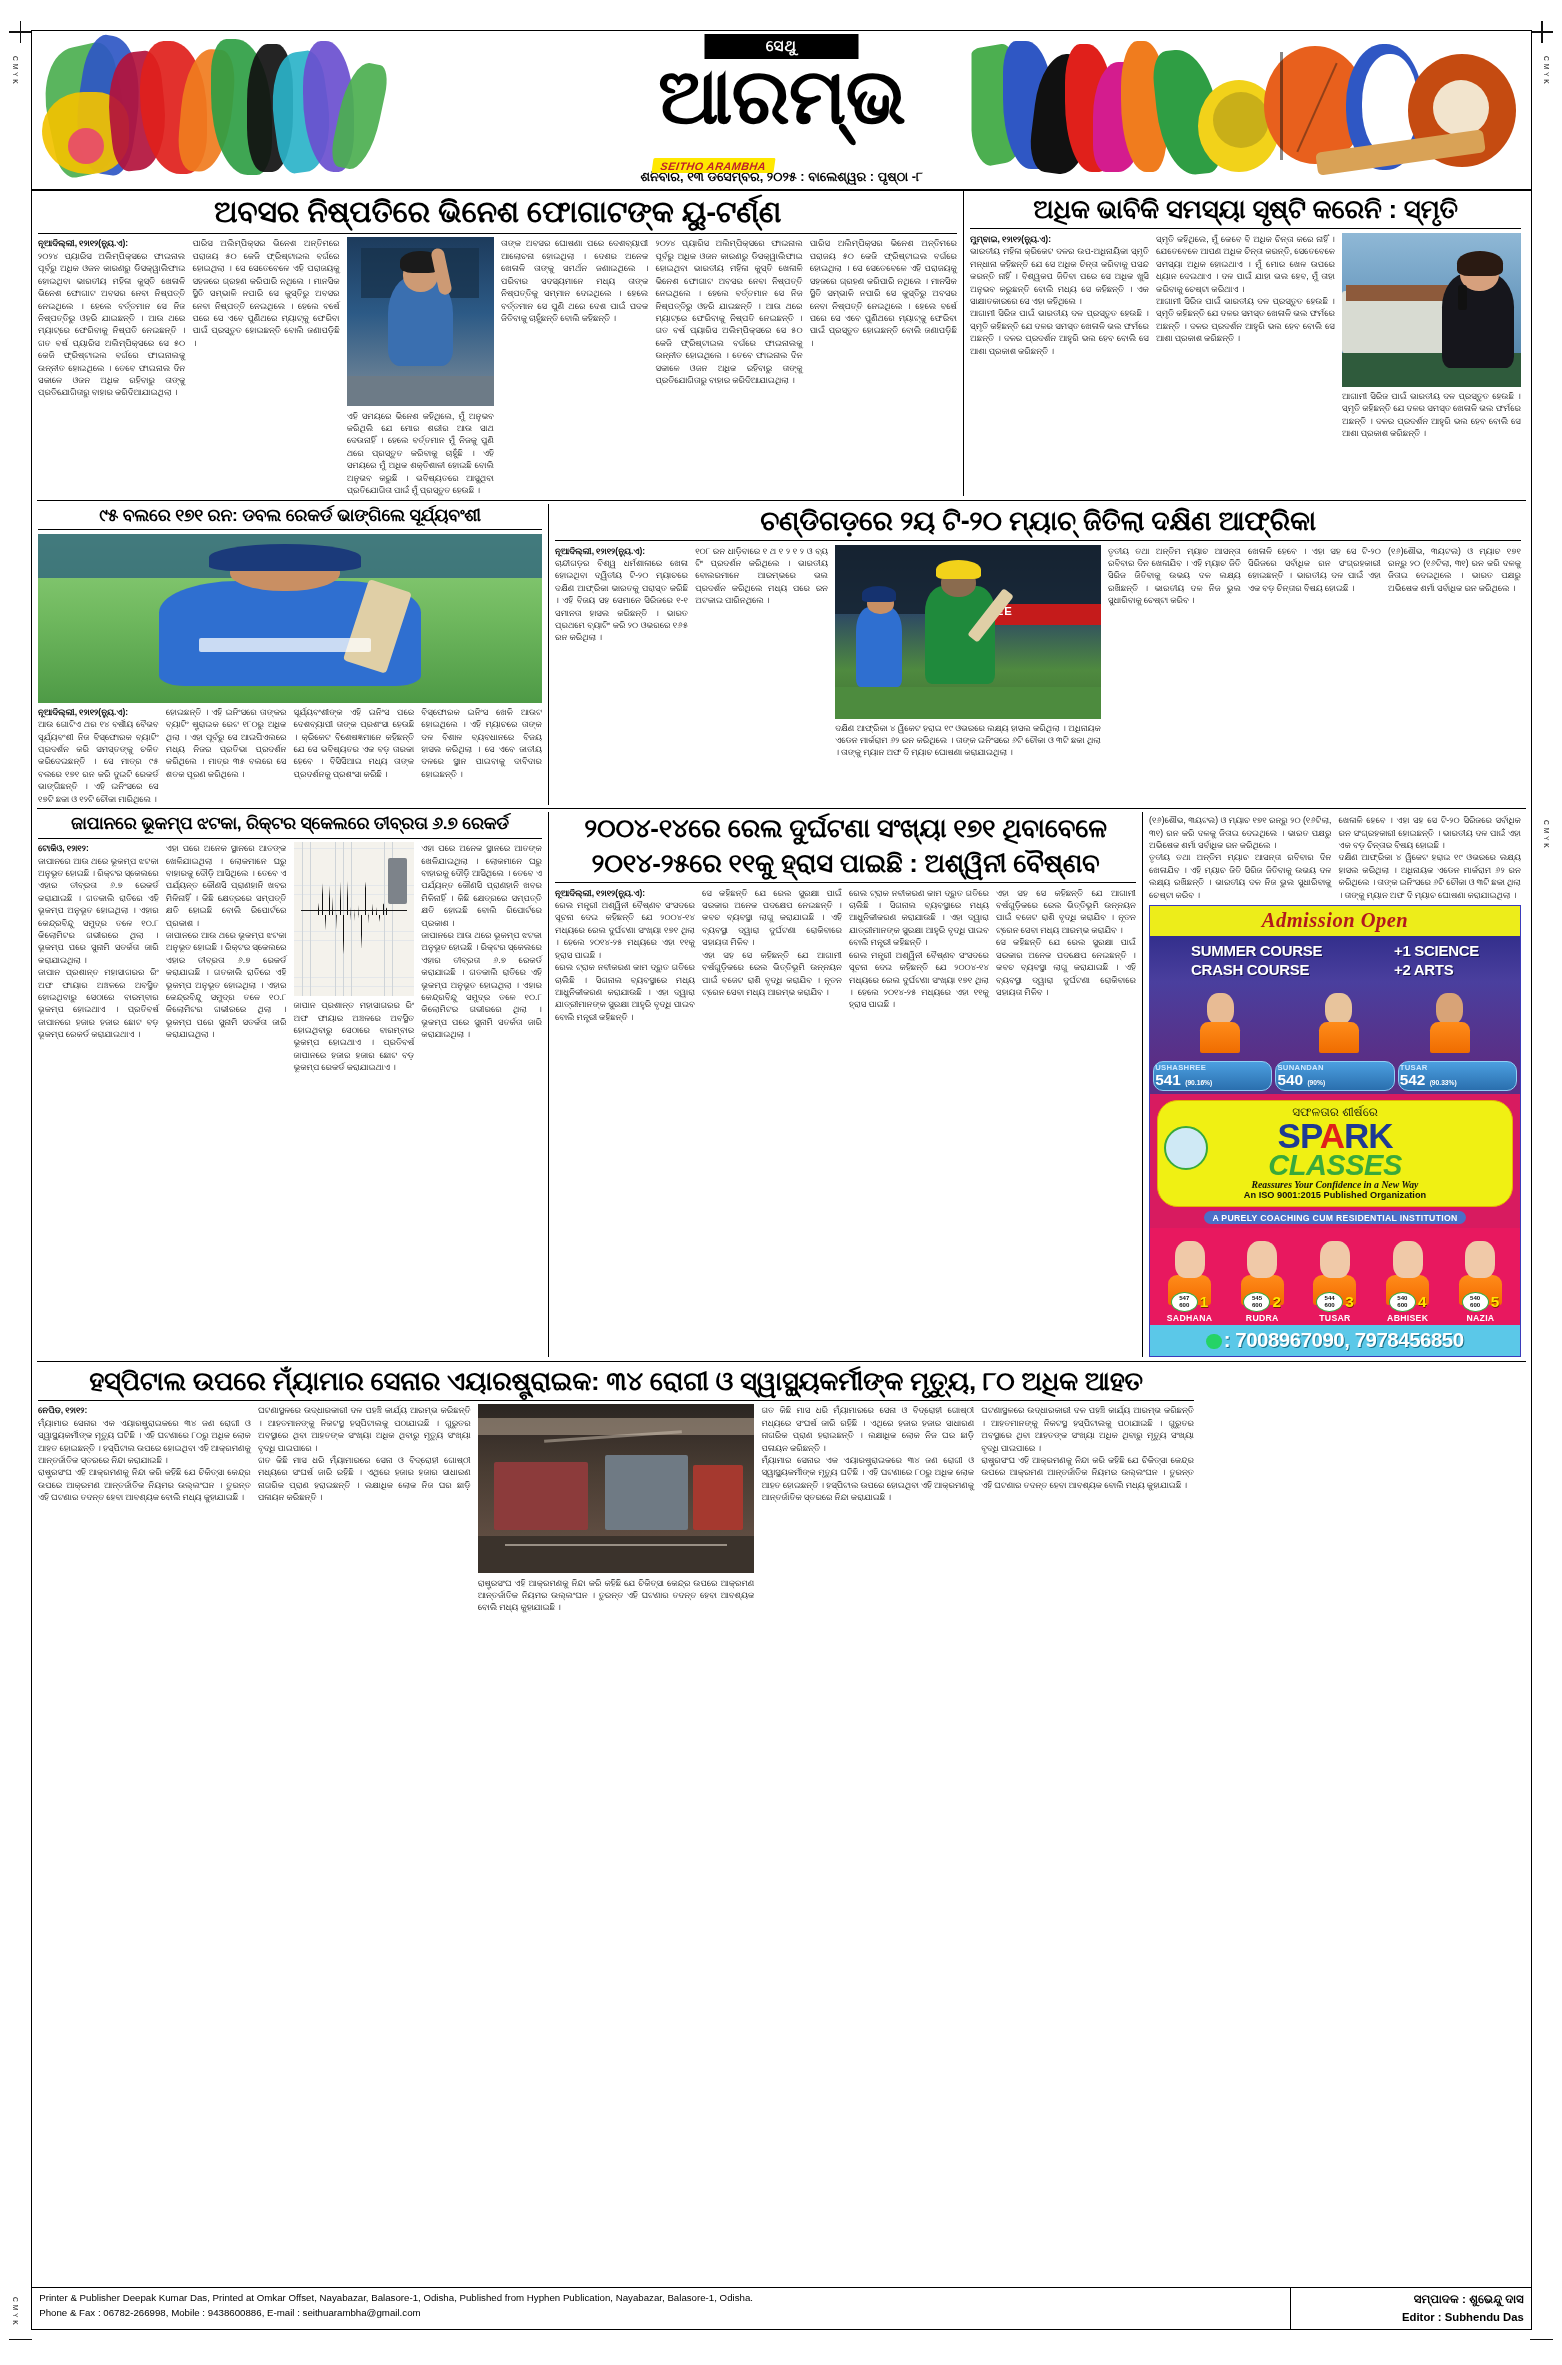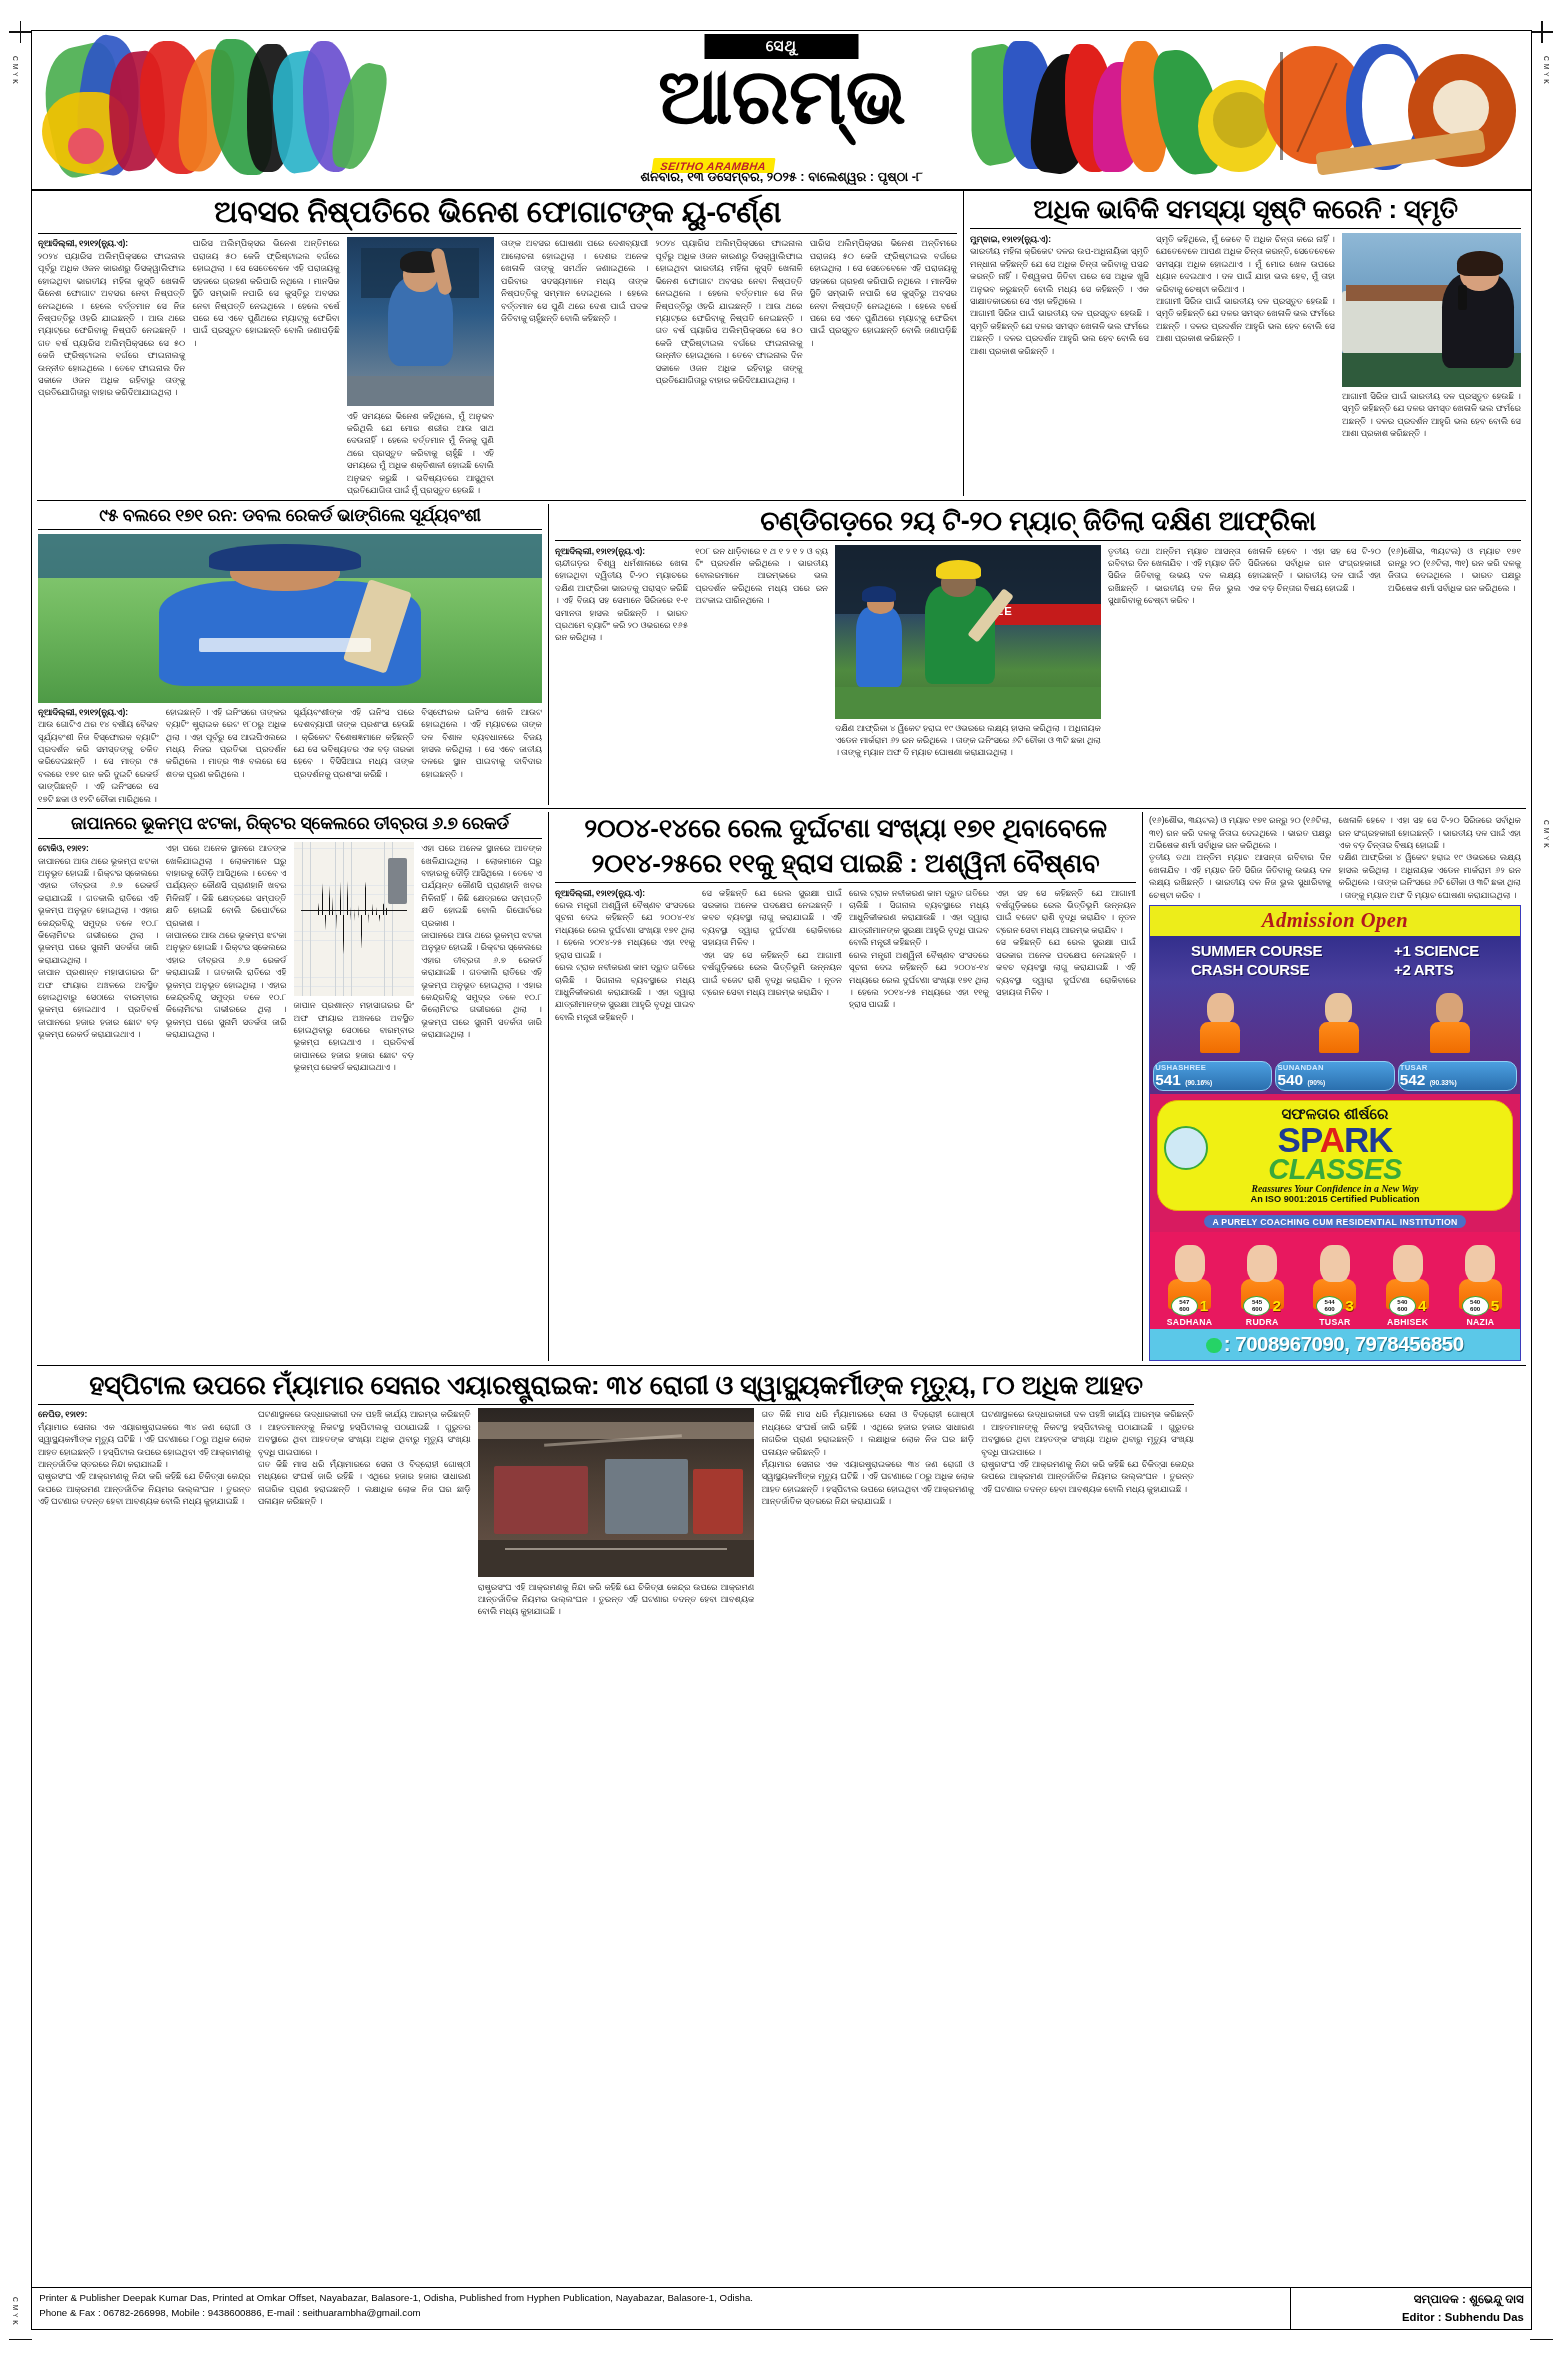--- a/index.html
+++ b/index.html
@@ -147,21 +147,21 @@
                border: 1px solid #8fd0f5; border-radius: 10px;
                flex: 1 1 0; text-align: left; padding: 1.5px 1px 2.6px; }
   .score-box .nm { color: #cfe9ff; font-size: 7.7px; font-weight: bold; letter-spacing: 0.3px; }
   .score-box .sc { color: #fff; font-size: 15.4px; font-weight: bold; line-height: 1; }
   .score-box .sc small { font-size: 6.7px; }
   .ad-logo-wrap { background: #d81b60; padding: 5.1px 7.2px 3.1px; }
   .ad-logo {
     background: #f0f013; border-radius: 20.5px; border: 1.5px solid #e8b400;
     text-align: center; padding: 4.1px 3.1px 5.1px; position: relative;
   }
-  .ad-logo .odia-top { font-size: 15px; font-weight: bold; color: #111; }
+  .ad-logo .odia-top { font-size: 12px; font-weight: normal; color: #111; }
   .ad-logo .spark { font-size: 35px; font-weight: bold; color: #1f3a93;
                     letter-spacing: -1px; line-height: .95; }
   .ad-logo .spark .a-red { color: #e0201b; }
   .ad-logo .classes { font-size: 29px; font-weight: bold; color: #39a93b;
                       letter-spacing: -0.5px; line-height: .9; font-style: italic; }
   .ad-logo .tag { font-family: "Liberation Serif", serif; font-style: italic;
                   font-weight: bold; font-size: 9.7px; color: #111; margin-top: 1px; }
   .ad-logo .iso { font-size: 9.2px; font-weight: bold; color: #111; margin-top: 0.5px; }
   .ad-logo .badge-circle {
     position: absolute; left: 6.1px; top: 25.6px; width: 44px; height: 44px;
@@ -538,21 +538,21 @@
               </div>
             </div>
 
             <div class="ad-logo-wrap">
               <div class="ad-logo">
                 <div class="badge-circle"></div>
                 <div class="odia-top">ସଫଳତାର ଶୀର୍ଷରେ</div>
                 <div class="spark"><span>SP<span class="a-red">A</span>RK</span></div>
                 <div class="classes">CLASSES</div>
                 <div class="tag">Reassures Your Confidence in a New Way</div>
-                <div class="iso">An ISO 9001:2015 Certified Publication</div>
+                <div class="iso">An ISO 9001:2015 Published Organization</div>
               </div>
             </div>
 
             <div class="ad-subtitle">
               <span>A PURELY COACHING CUM RESIDENTIAL INSTITUTION</span>
             </div>
 
             <div class="ad-toppers">
               <div class="toppers-row">
                 <div class="topper">

